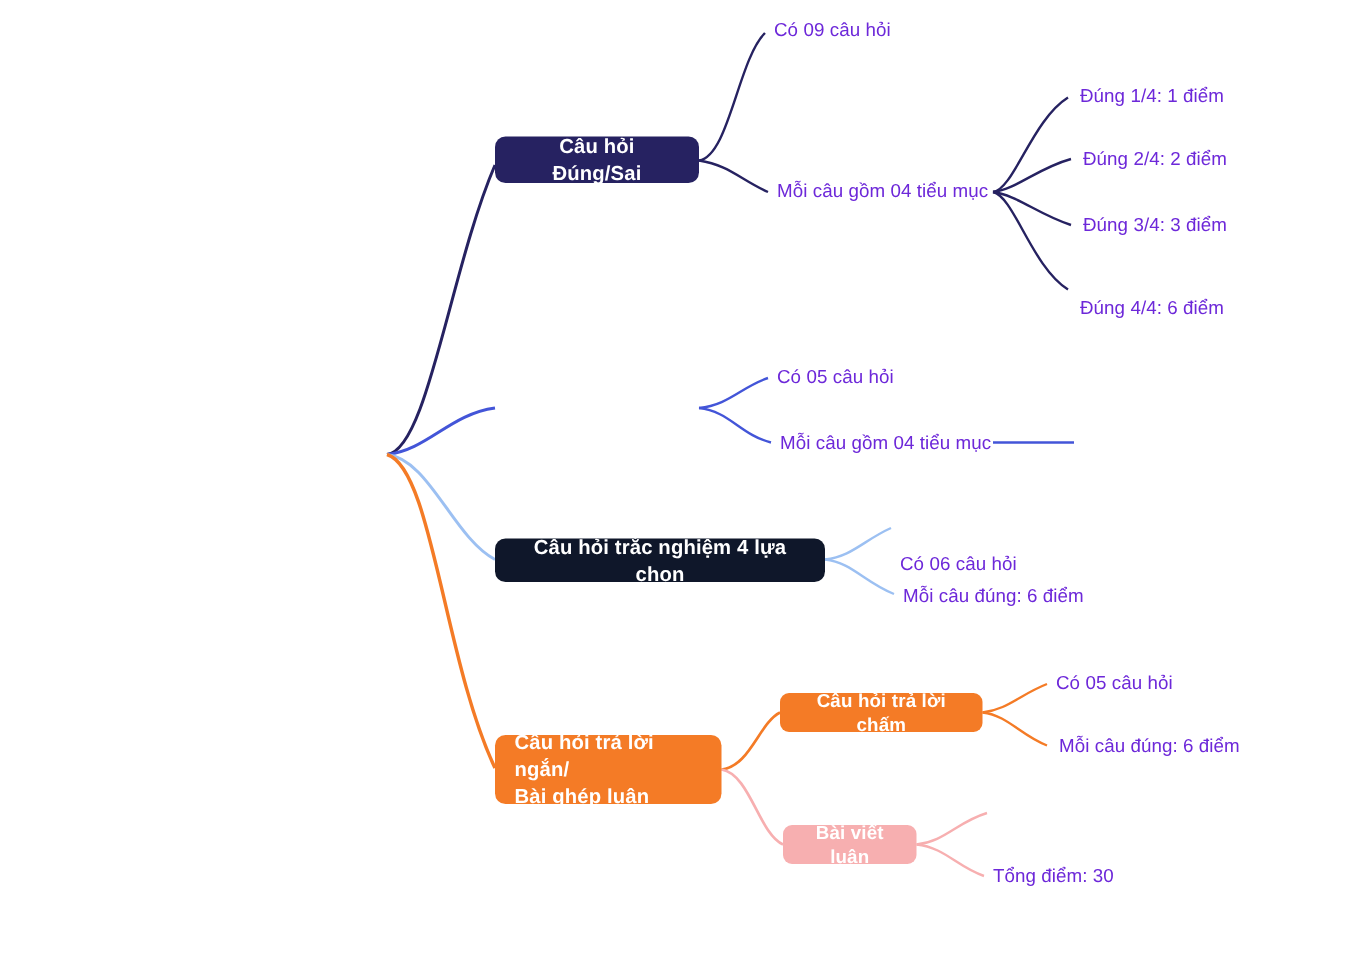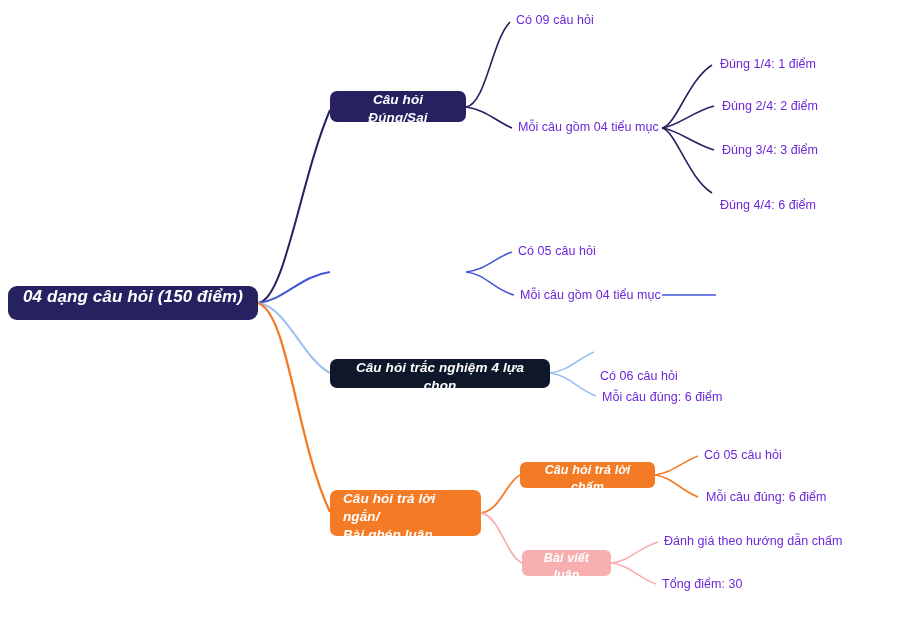--- a/index.html
+++ b/index.html
@@ -24,27 +24,26 @@
     width: 900px;
     height: 642px;
   }
   .node {
     position: absolute;
     box-sizing: border-box;
     border-radius: 7px;
     color: #ffffff;
     font-weight: bold;
     display: flex;
-    align-items: flex-start;
+    align-items: center;
     justify-content: center;
     text-align: center;
     line-height: 1.32;
     white-space: pre-line;
     letter-spacing: 0.1px;
-    font-style: italic;
   }
   .root {
     font-size: 17px;
     padding: 0 14px;
     border-radius: 9px;
   }
   .branch {
     font-size: 13.5px;
     padding: 0 13px;
   }
@@ -95,23 +94,20 @@
     <path d="M 481,513 C 500,511 506,482 520,475" fill="none" stroke="#F47B26" stroke-width="1.8"></path>
     <path d="M 481,513 C 500,516 506,556 522,563" fill="none" stroke="#F7AFB0" stroke-width="1.8"></path>
 
     <path d="M 655,475 C 672,473 680,463 698,456" fill="none" stroke="#F47B26" stroke-width="1.6"></path>
     <path d="M 655,475 C 672,477 680,490 698,497" fill="none" stroke="#F47B26" stroke-width="1.6"></path>
 
     <path d="M 611,563 C 630,561 638,548 658,542" fill="none" stroke="#F7AFB0" stroke-width="1.6"></path>
     <path d="M 611,563 C 630,565 638,578 656,584" fill="none" stroke="#F7AFB0" stroke-width="1.6"></path>
   </svg>
 
-  <div class="node root" style="left:8px; top:286px; width:250px; height:34px; background:#262261;">
-    <span>04 dạng câu hỏi (150 điểm)</span>
-  </div>
 
   <div class="node branch" style="left:330px; top:91px; width:136px; height:31px; background:#262261;">
     <span>Câu hỏi Đúng/Sai</span>
   </div>
   <div class="leaf" style="left:516px; top:13px;">
     <span>Có 09 câu hỏi</span>
   </div>
   <div class="leaf" style="left:518px; top:120px;">
     <span>Mỗi câu gồm 04 tiểu mục</span>
   </div>
@@ -156,20 +152,17 @@
   <div class="leaf" style="left:704px; top:448px;">
     <span>Có 05 câu hỏi</span>
   </div>
   <div class="leaf" style="left:706px; top:490px;">
     <span>Mỗi câu đúng: 6 điểm</span>
   </div>
 
   <div class="node sub" style="left:522px; top:550px; width:89px; height:26px; background:#F7AFB0;">
     <span>Bài viết luận</span>
   </div>
-  <div class="leaf" style="left:664px; top:534px;">
-    <span>Đánh giá theo hướng dẫn chấm</span>
-  </div>
   <div class="leaf" style="left:662px; top:577px;">
     <span>Tổng điểm: 30</span>
   </div>
 
 </div>
 
 </body></html>

